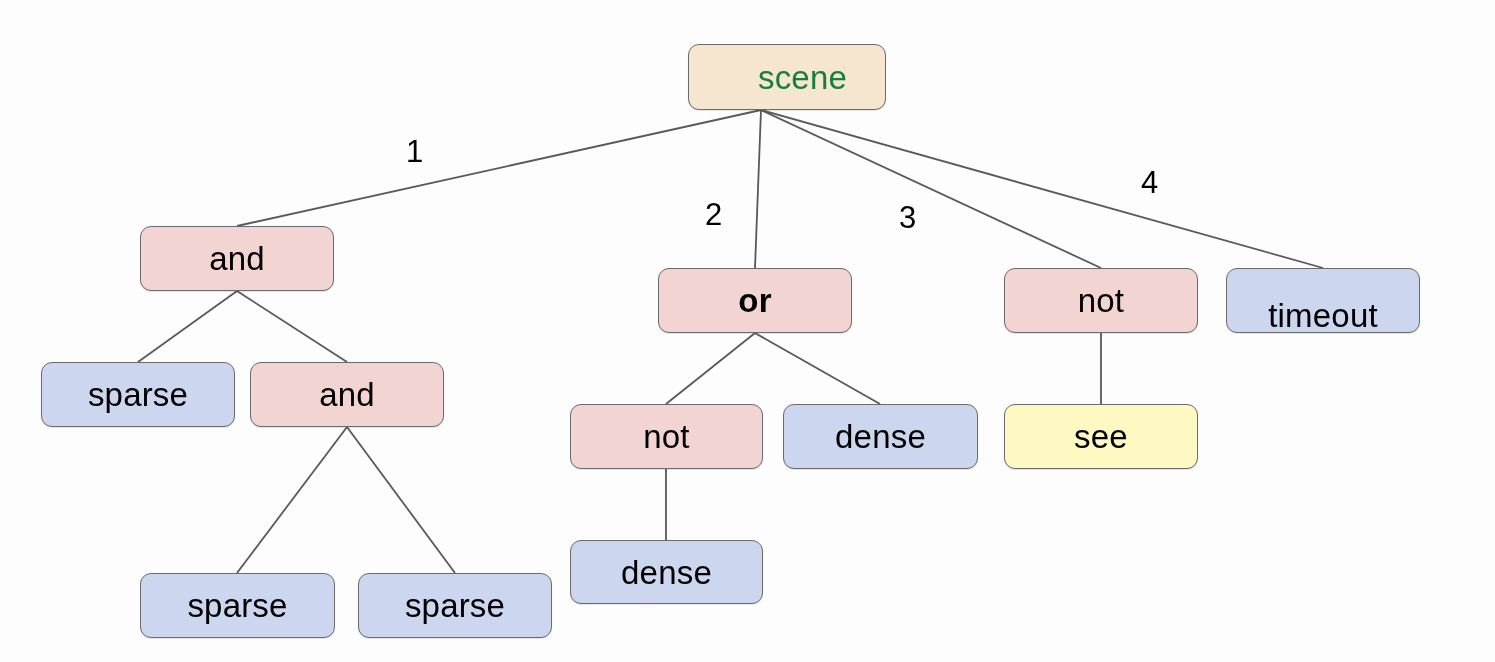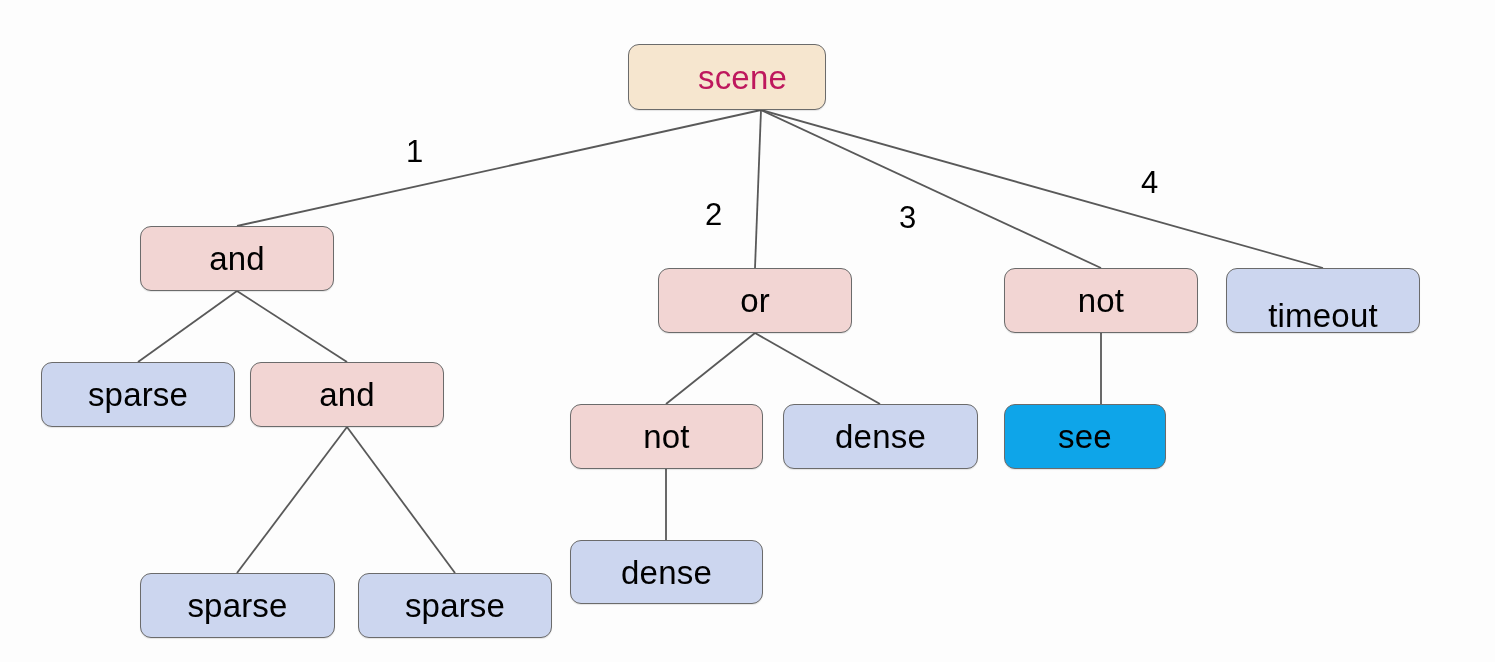--- a/index.html
+++ b/index.html
@@ -58,54 +58,54 @@
       <line x1="237" y1="291" x2="138" y2="362" stroke="#595959" stroke-width="1.8"></line>
       <line x1="237" y1="291" x2="347" y2="362" stroke="#595959" stroke-width="1.8"></line>
       <line x1="347" y1="427" x2="237" y2="573" stroke="#595959" stroke-width="1.8"></line>
       <line x1="347" y1="427" x2="455" y2="573" stroke="#595959" stroke-width="1.8"></line>
       <line x1="755" y1="333" x2="666" y2="404" stroke="#595959" stroke-width="1.8"></line>
       <line x1="755" y1="333" x2="880" y2="404" stroke="#595959" stroke-width="1.8"></line>
       <line x1="666" y1="469" x2="666" y2="540" stroke="#595959" stroke-width="1.8"></line>
       <line x1="1101" y1="333" x2="1101" y2="404" stroke="#595959" stroke-width="1.8"></line>
     </svg>
   <div id="node-layer">
-      <div class="node" style="left: 628px; top: 44px; width: 198px; height: 66px; background: rgb(246, 230, 207); border-color: rgb(107, 107, 107); color: #be185d; padding-left: 31px;">
+      <div class="node" style="left: 688px; top: 44px; width: 198px; height: 66px; background: rgb(246, 230, 207); border-color: rgb(107, 107, 107); color: #15803d; padding-left: 31px;">
         <span>scene</span>
       </div>
       <div class="node" style="left: 140px; top: 226px; width: 194px; height: 65px; background: rgb(242, 213, 211); border-color: rgb(107, 107, 107); color: rgb(0, 0, 0);">
         <span>and</span>
       </div>
       <div class="node" style="left: 41px; top: 362px; width: 194px; height: 65px; background: rgb(204, 214, 239); border-color: rgb(107, 107, 107); color: rgb(0, 0, 0);">
         <span>sparse</span>
       </div>
       <div class="node" style="left: 250px; top: 362px; width: 194px; height: 65px; background: rgb(242, 213, 211); border-color: rgb(107, 107, 107); color: rgb(0, 0, 0);">
         <span>and</span>
       </div>
       <div class="node" style="left: 140px; top: 573px; width: 195px; height: 65px; background: rgb(204, 214, 239); border-color: rgb(107, 107, 107); color: rgb(0, 0, 0);">
         <span>sparse</span>
       </div>
       <div class="node" style="left: 358px; top: 573px; width: 194px; height: 65px; background: rgb(204, 214, 239); border-color: rgb(107, 107, 107); color: rgb(0, 0, 0);">
         <span>sparse</span>
       </div>
-      <div class="node" style="left: 658px; top: 268px; width: 194px; height: 65px; background: rgb(242, 213, 211); border-color: rgb(107, 107, 107); color: rgb(0, 0, 0);">
+      <div class="node" style="left: 658px; top: 268px; width: 194px; height: 65px; background: rgb(242, 213, 211); border-color: rgb(107, 107, 107); color: rgb(0, 0, 0); font-weight: bold;">
         <span>or</span>
       </div>
       <div class="node" style="left: 570px; top: 404px; width: 193px; height: 65px; background: rgb(242, 213, 211); border-color: rgb(107, 107, 107); color: rgb(0, 0, 0);">
         <span>not</span>
       </div>
       <div class="node" style="left: 783px; top: 404px; width: 195px; height: 65px; background: rgb(204, 214, 239); border-color: rgb(107, 107, 107); color: rgb(0, 0, 0);">
         <span>dense</span>
       </div>
       <div class="node" style="left: 570px; top: 540px; width: 193px; height: 64px; background: rgb(204, 214, 239); border-color: rgb(107, 107, 107); color: rgb(0, 0, 0);">
         <span>dense</span>
       </div>
       <div class="node" style="left: 1004px; top: 268px; width: 194px; height: 65px; background: rgb(242, 213, 211); border-color: rgb(107, 107, 107); color: rgb(0, 0, 0);">
         <span>not</span>
       </div>
-      <div class="node" style="left: 1004px; top: 404px; width: 162px; height: 65px; background: #0ea5e9; border-color: rgb(107, 107, 107); color: rgb(0, 0, 0);">
+      <div class="node" style="left: 1004px; top: 404px; width: 194px; height: 65px; background: #fef9c3; border-color: rgb(107, 107, 107); color: rgb(0, 0, 0);">
         <span>see</span>
       </div>
       <div class="node" style="left: 1226px; top: 268px; width: 194px; height: 65px; background: rgb(204, 214, 239); border-color: rgb(107, 107, 107); color: rgb(0, 0, 0); align-items: flex-end;">
         <span>timeout</span>
       </div>
     </div>
   <div id="label-layer">
       <div class="edge-label" style="left: 406px; top: 136px;">1</div>
       <div class="edge-label" style="left: 705px; top: 199px;">2</div>
       <div class="edge-label" style="left: 899px; top: 202px;">3</div>

